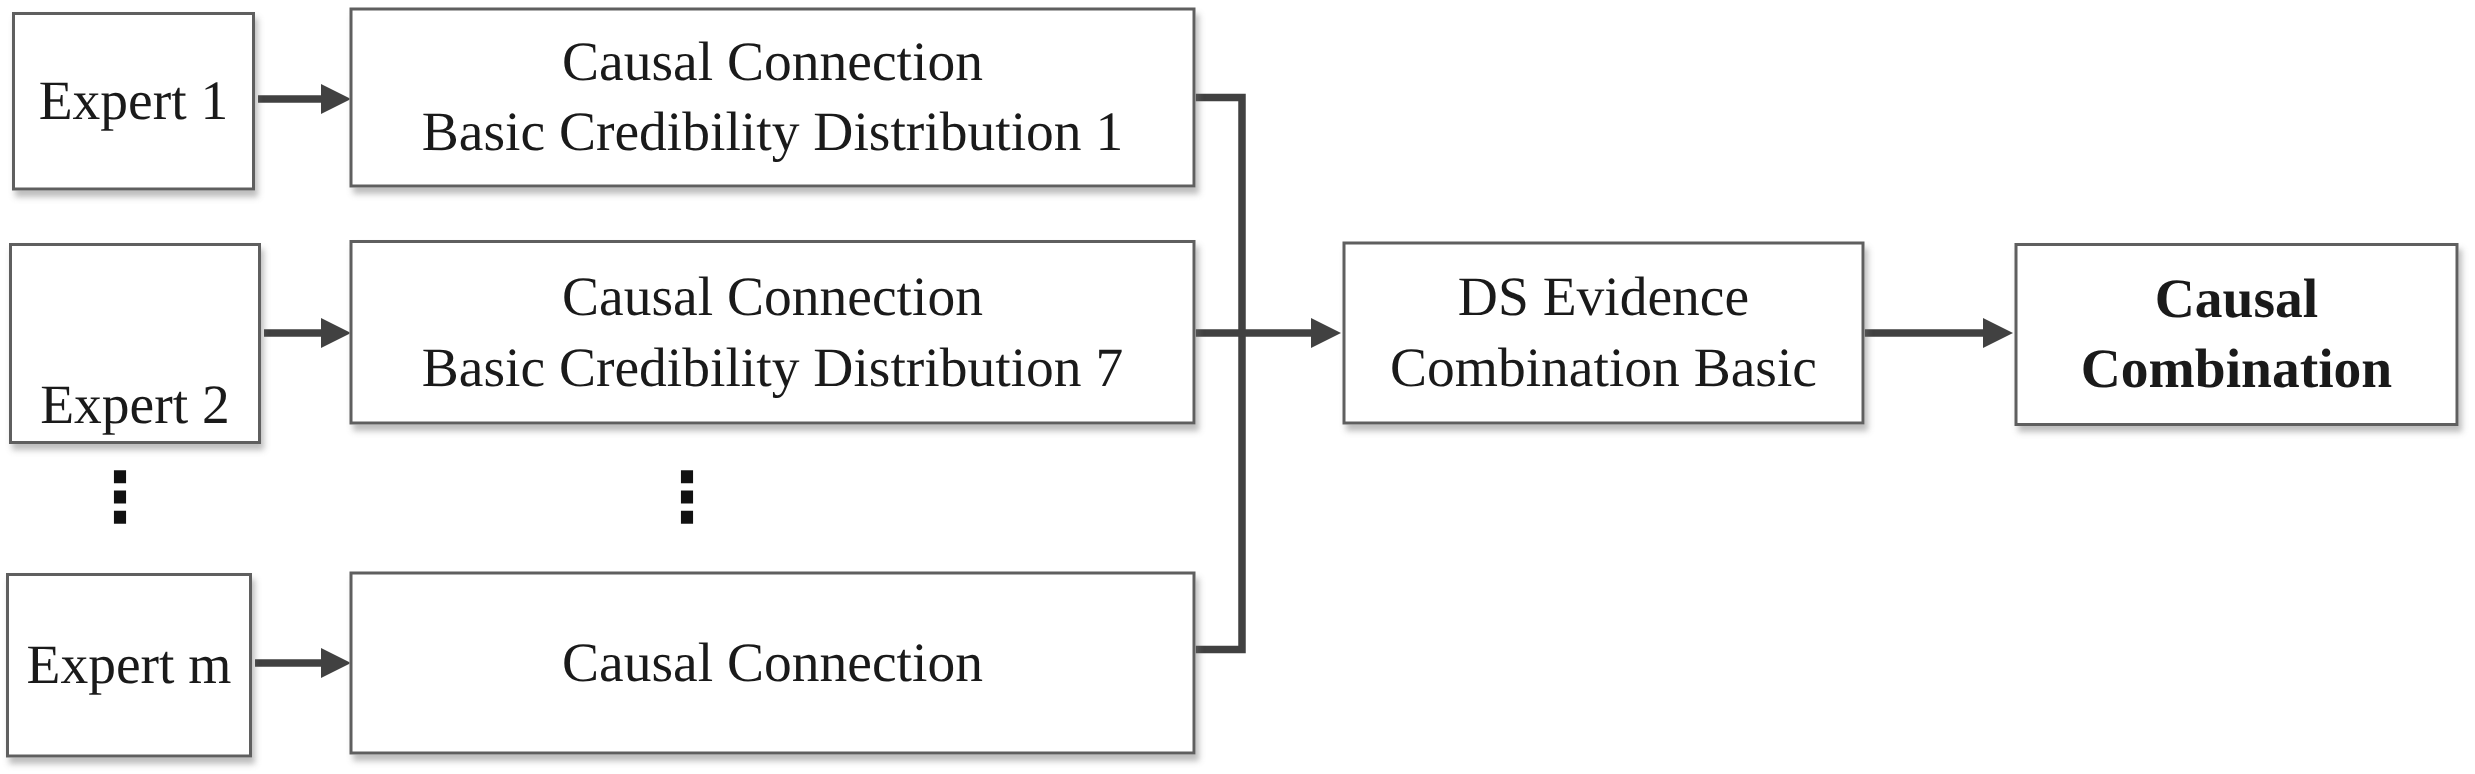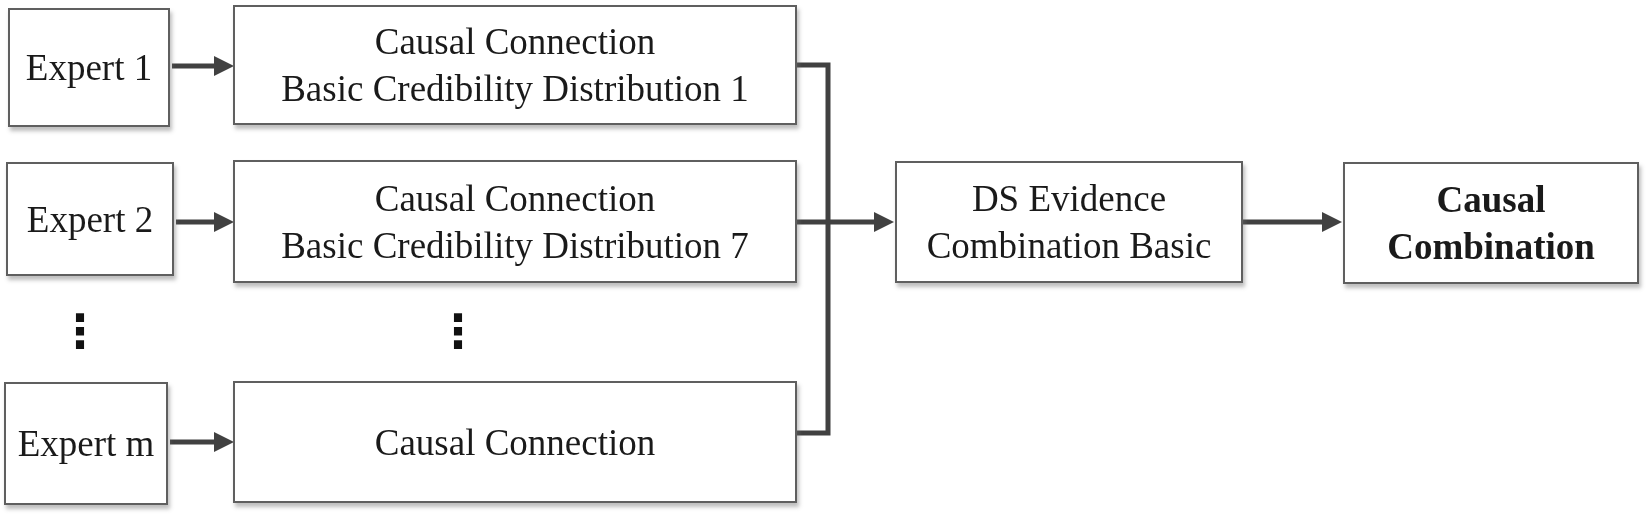--- a/index.html
+++ b/index.html
@@ -51,21 +51,21 @@
     font-family:"DejaVu Sans",sans-serif;
     font-weight:bold;
     font-size:46px;
     line-height:52px;
     color:#111111;
     text-align:center;
     width:40px;
   }
   
   .expert-1{left:8px;   top:8px;   width:162px; height:119px;text-align:right;}
-  .expert-2{left:6px;   top:162px; width:168px; height:114px;}
+  .expert-2{left:6px;   top:162px; width:168px; height:134px;justify-content:flex-end;}
   .expert-m{left:4px;   top:382px; width:164px; height:123px;}
   
   .dist-1{left:233px; top:5px;   width:564px; height:120px;}
   .dist-2{left:233px; top:160px; width:564px; height:123px;}
   .dist-m{left:233px; top:381px; width:564px; height:122px;}
   
   .ds-box{left:895px;  top:161px; width:348px; height:122px;}
   .cr-box{left:1343px; top:162px; width:296px; height:122px;font-weight:bold;}
   
   .ellipsis-experts{left:57px;  top:305px;}

